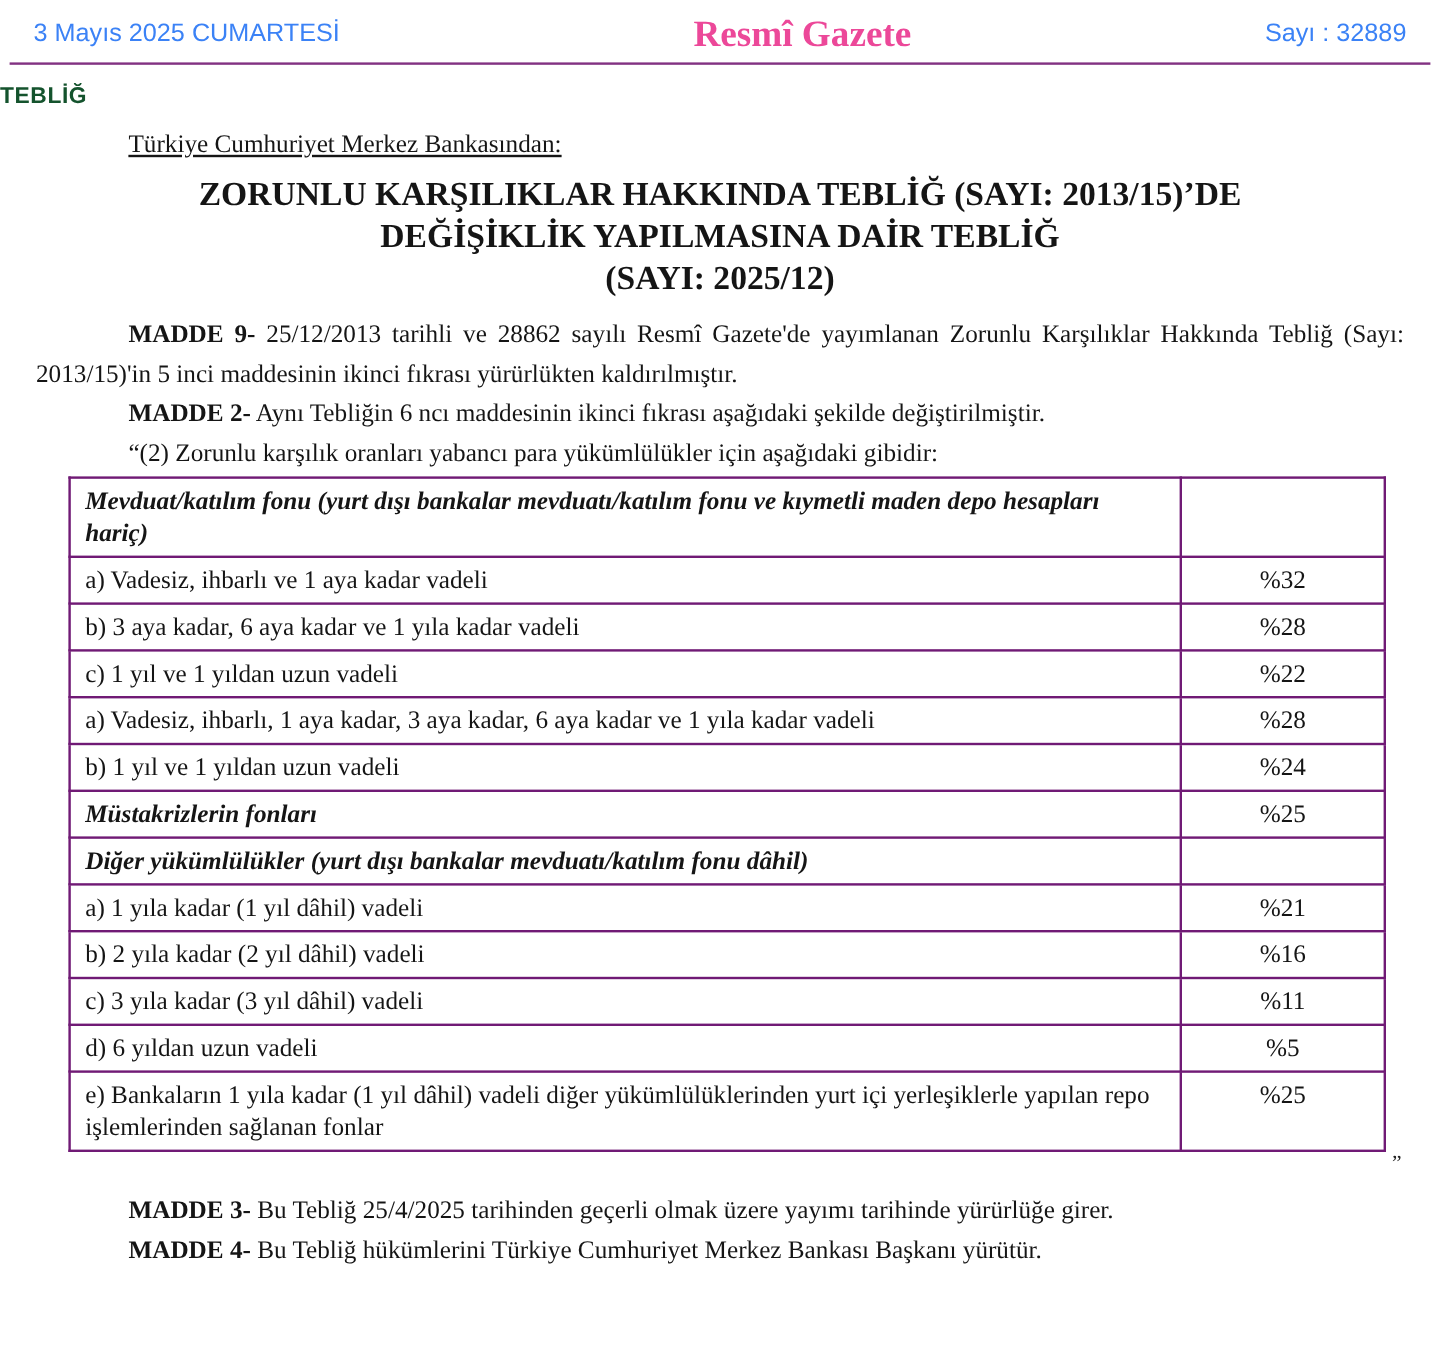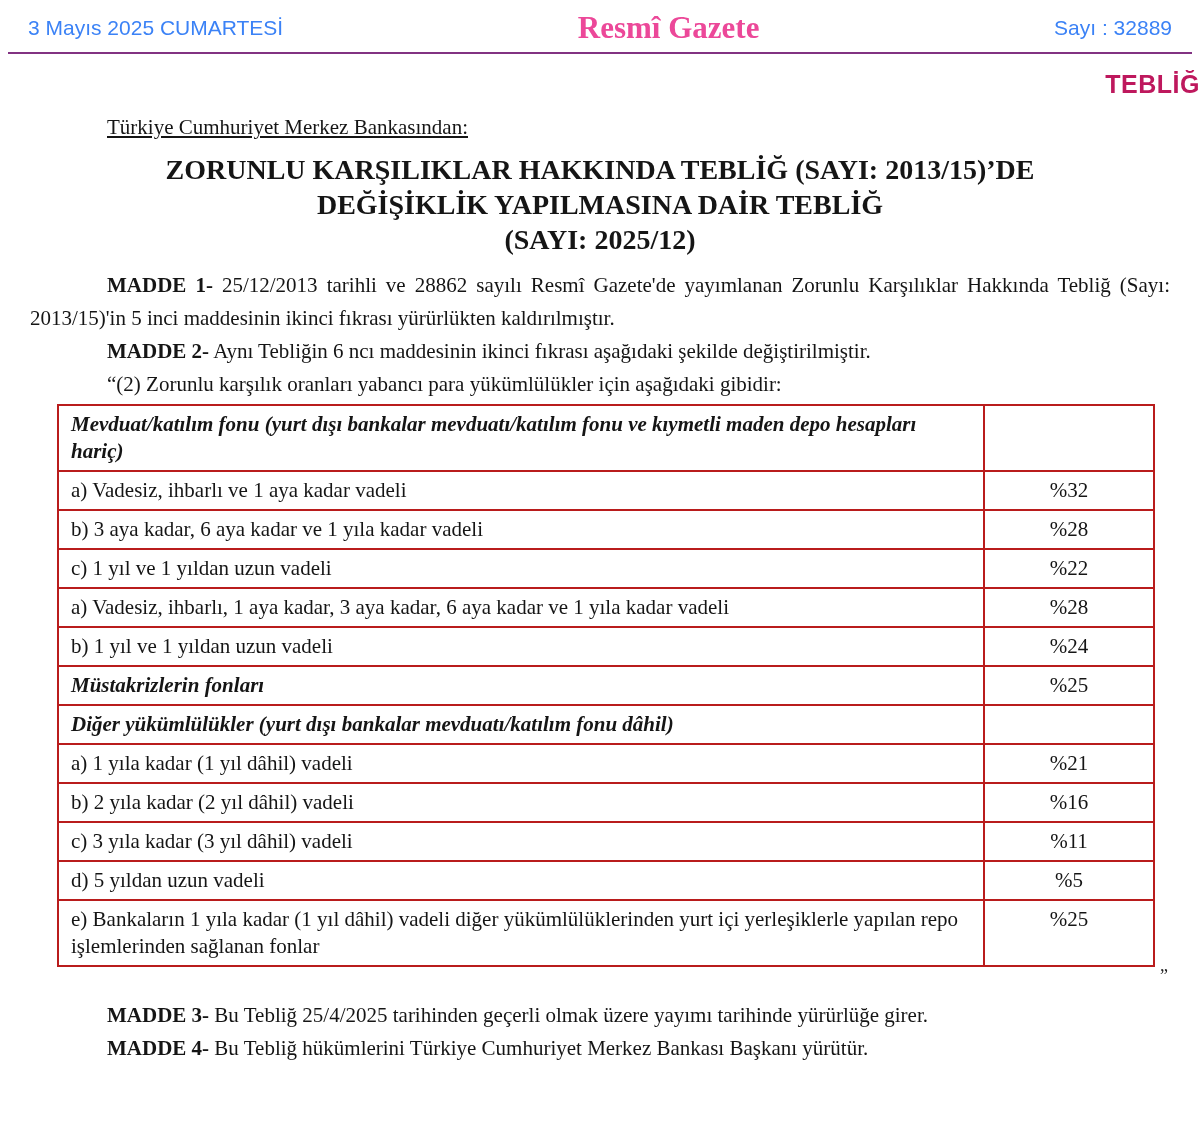--- a/index.html
+++ b/index.html
@@ -34,25 +34,25 @@
     white-space: nowrap;
   }
   .masthead-rule {
     height: 2px;
     background: #823282;
     margin: 2px 8px 0 8px;
   }
 
   
   .section-heading {
-    text-align: right;
+    text-align: left;
     font-family: "Liberation Sans", sans-serif;
     font-weight: bold;
-    font-size: 25px;
-    color: #be185d;
+    font-size: 19px;
+    color: #14532d;
     margin: 16px 0 12px 0;
     letter-spacing: 0.5px;
   }
 
   
   .para {
     margin: 0 30px;
     font-size: 21px;
     line-height: 33px;
     text-align: justify;
@@ -74,21 +74,21 @@
   .articles-top { margin-top: 2px; }
 
   
   table.rates {
     border-collapse: collapse;
     table-layout: fixed;
     width: 1098px;
     margin: 3px 0 0 57px;
   }
   table.rates td {
-    border: 2px solid #b91c1c;
+    border: 2px solid #701a75;
     padding: 5px 12px;
     font-size: 21px;
     line-height: 27px;
     vertical-align: top;
     overflow: hidden;
   }
   table.rates td.label { width: auto; }
   table.rates td.value {
     width: 144px;
     text-align: center;
@@ -122,21 +122,21 @@
 
 <p class="para source-line"><span class="underline">Türkiye Cumhuriyet Merkez Bankasından:</span></p>
 
 <div class="doc-title">
   <div>ZORUNLU KARŞILIKLAR HAKKINDA TEBLİĞ (SAYI: 2013/15)’DE</div>
   <div>DEĞİŞİKLİK YAPILMASINA DAİR TEBLİĞ</div>
   <div>(SAYI: 2025/12)</div>
 </div>
 
 <div class="articles-top">
-  <p class="para"><span class="bold">MADDE 1-</span><span> 25/12/2013 tarihli ve 28862 sayılı Resmî Gazete'de yayımlanan Zorunlu Karşılıklar Hakkında Tebliğ (Sayı: 2013/15)'in 5 inci maddesinin ikinci fıkrası yürürlükten kaldırılmıştır.</span></p>
+  <p class="para"><span class="bold">MADDE 9-</span><span> 25/12/2013 tarihli ve 28862 sayılı Resmî Gazete'de yayımlanan Zorunlu Karşılıklar Hakkında Tebliğ (Sayı: 2013/15)'in 5 inci maddesinin ikinci fıkrası yürürlükten kaldırılmıştır.</span></p>
   <p class="para"><span class="bold">MADDE 2-</span><span> Aynı Tebliğin 6 ncı maddesinin ikinci fıkrası aşağıdaki şekilde değiştirilmiştir.</span></p>
   <p class="para">“(2) Zorunlu karşılık oranları yabancı para yükümlülükler için aşağıdaki gibidir:</p>
 </div>
 
 <table class="rates">
   <tbody>
       <tr>
     <td class="label group">Mevduat/katılım fonu (yurt dışı bankalar mevduatı/katılım fonu ve kıymetli maden depo hesapları hariç)</td>
     <td class="value"></td>
   </tr>
@@ -174,21 +174,21 @@
   </tr>
       <tr>
     <td class="label">b) 2 yıla kadar (2 yıl dâhil) vadeli</td>
     <td class="value">%16</td>
   </tr>
       <tr>
     <td class="label">c) 3 yıla kadar (3 yıl dâhil) vadeli</td>
     <td class="value">%11</td>
   </tr>
       <tr>
-    <td class="label">d) 5 yıldan uzun vadeli</td>
+    <td class="label">d) 6 yıldan uzun vadeli</td>
     <td class="value">%5</td>
   </tr>
       <tr>
     <td class="label">e) Bankaların 1 yıla kadar (1 yıl dâhil) vadeli diğer yükümlülüklerinden yurt içi yerleşiklerle yapılan repo işlemlerinden sağlanan fonlar</td>
     <td class="value">%25</td>
   </tr>
     </tbody>
 </table>
 
 <div class="closing-quote">”</div>

